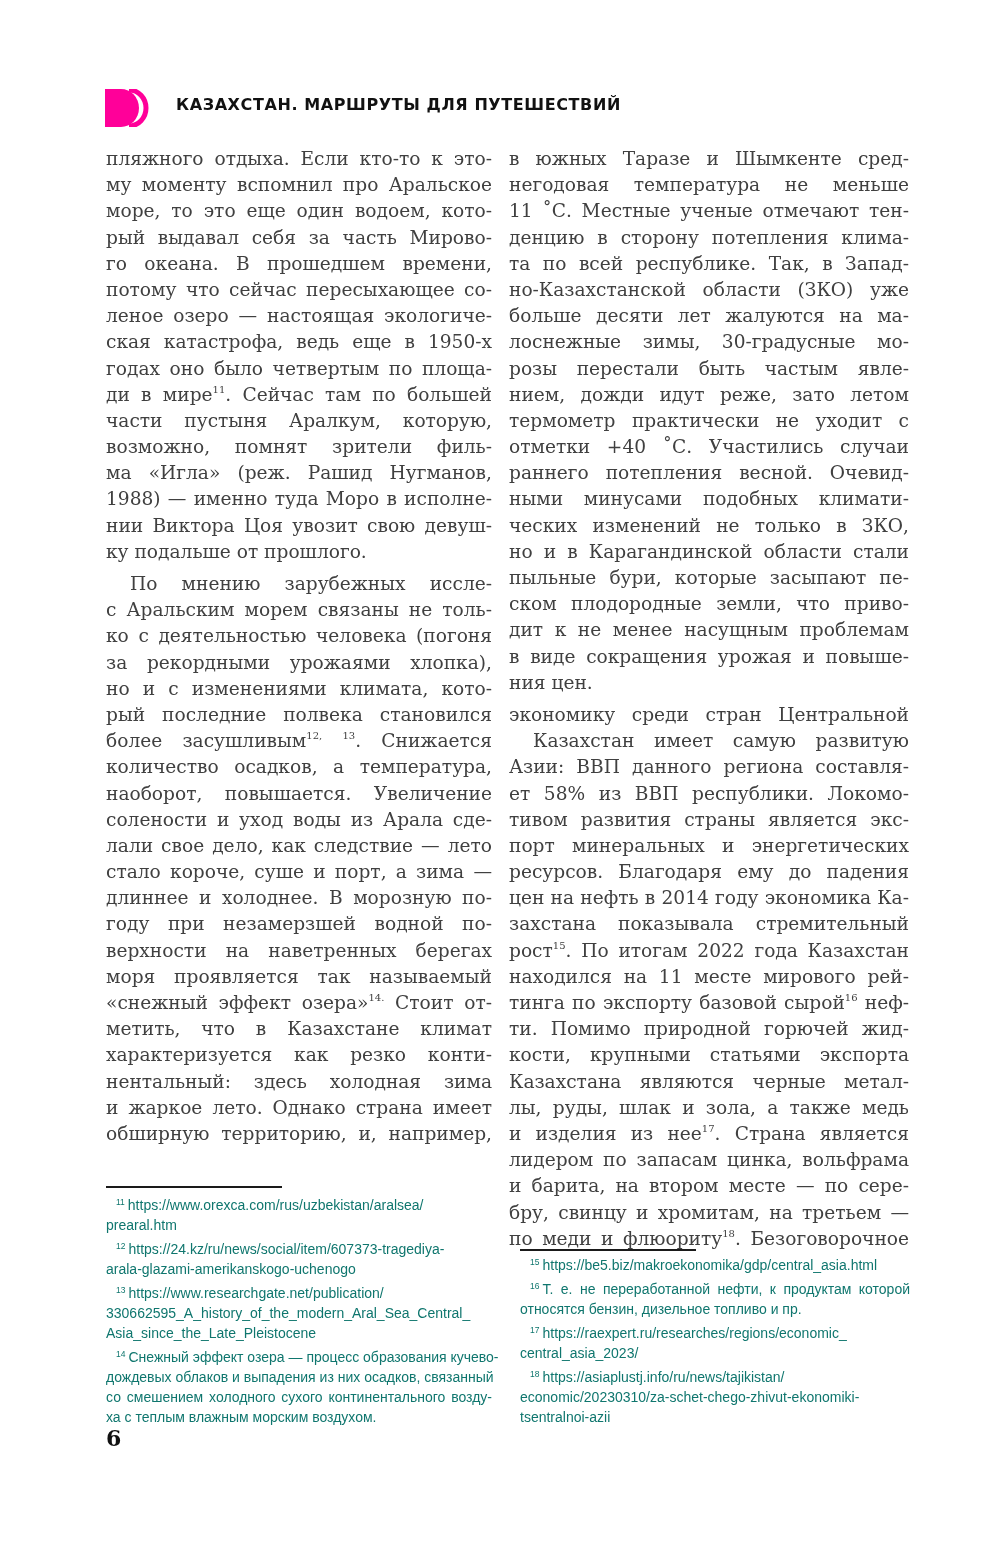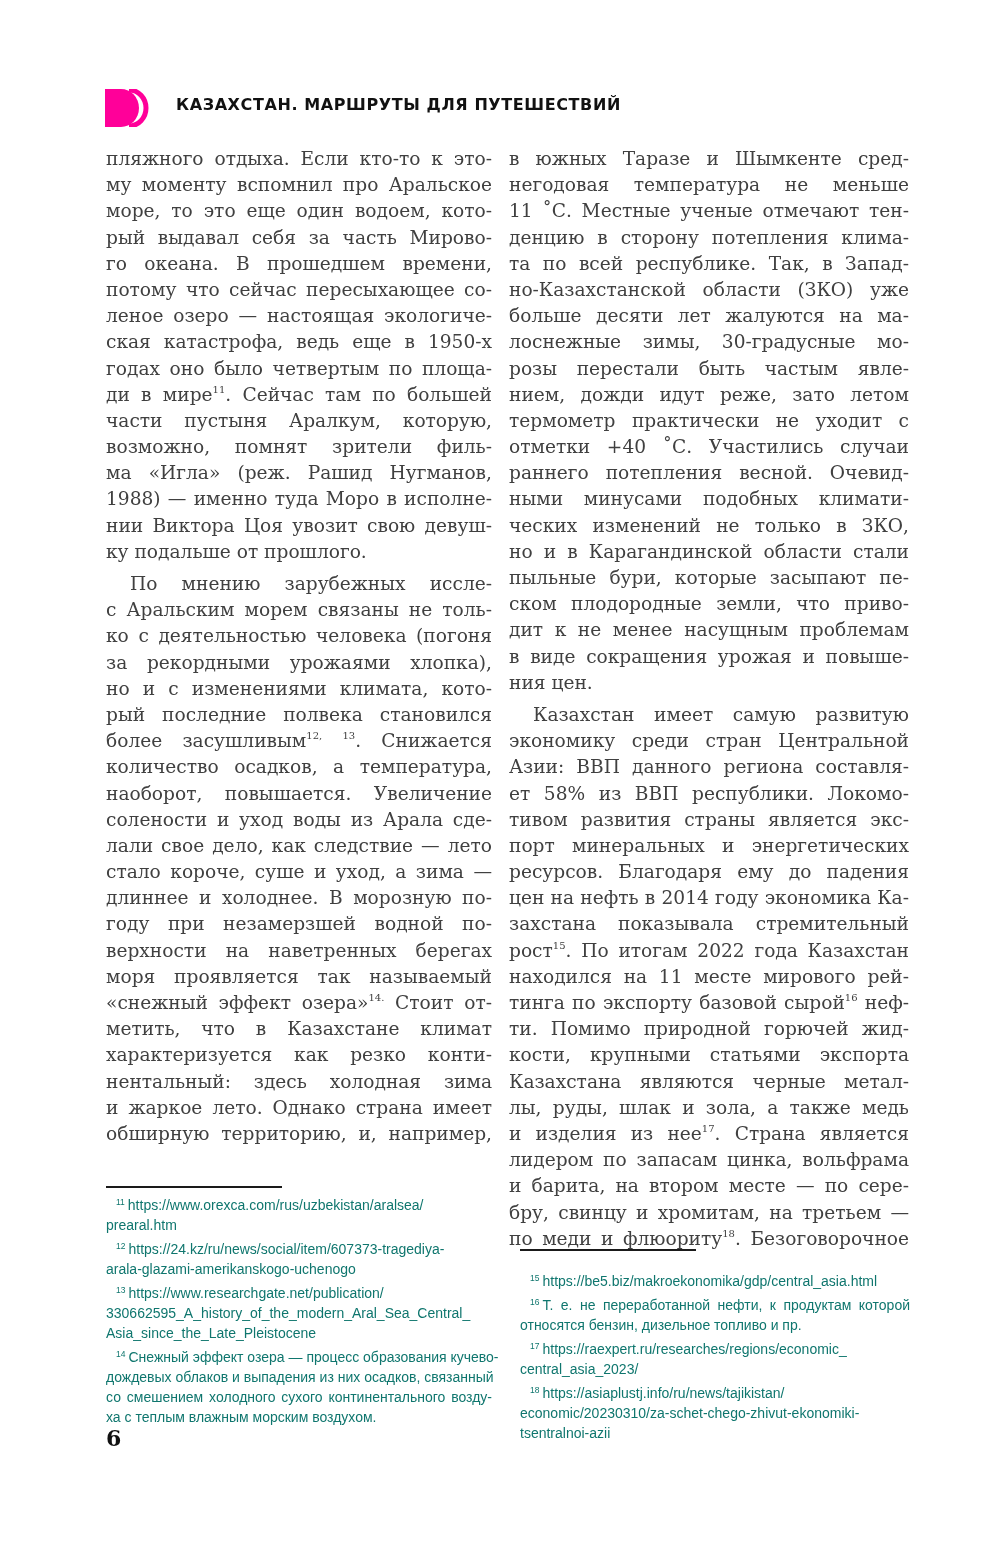--- a/index.html
+++ b/index.html
@@ -60,21 +60,21 @@
     <div class="line">с Аральским морем связаны не толь-</div>
     <div class="line">ко с деятельностью человека (погоня</div>
     <div class="line">за рекордными урожаями хлопка),</div>
     <div class="line">но и с изменениями климата, кото-</div>
     <div class="line">рый последние полвека становился</div>
     <div class="line">более засушливым<sup>12,</sup> <sup>13</sup>. Снижается</div>
     <div class="line">количество осадков, а температура,</div>
     <div class="line">наоборот, повышается. Увеличение</div>
     <div class="line">солености и уход воды из Арала сде-</div>
     <div class="line">лали свое дело, как следствие — лето</div>
-    <div class="line">стало короче, суше и уход, а зима —</div>
+    <div class="line">стало короче, суше и порт, а зима —</div>
     <div class="line">длиннее и холоднее. В морозную по-</div>
     <div class="line">году при незамерзшей водной по-</div>
     <div class="line">верхности на наветренных берегах</div>
     <div class="line">моря проявляется так называемый</div>
     <div class="line">«снежный эффект озера»<sup>14.</sup> Стоит от-</div>
     <div class="line">метить, что в Казахстане климат</div>
     <div class="line">характеризуется как резко конти-</div>
     <div class="line">нентальный: здесь холодная зима</div>
     <div class="line">и жаркое лето. Однако страна имеет</div>
     <div class="line">обширную территорию, и, например,</div>
@@ -95,22 +95,22 @@
     <div class="line">раннего потепления весной. Очевид-</div>
     <div class="line">ными минусами подобных климати-</div>
     <div class="line">ческих изменений не только в ЗКО,</div>
     <div class="line">но и в Карагандинской области стали</div>
     <div class="line">пыльные бури, которые засыпают пе-</div>
     <div class="line">ском плодородные земли, что приво-</div>
     <div class="line">дит к не менее насущным проблемам</div>
     <div class="line">в виде сокращения урожая и повыше-</div>
     <div class="line last">ния цен.</div>
     <div class="para-gap"></div>
+    <div class="line">экономику среди стран Центральной</div>
     <div class="line indent">Казахстан имеет самую развитую</div>
-    <div class="line">экономику среди стран Центральной</div>
     <div class="line">Азии: ВВП данного региона составля-</div>
     <div class="line">ет 58% из ВВП республики. Локомо-</div>
     <div class="line">тивом развития страны является экс-</div>
     <div class="line">порт минеральных и энергетических</div>
     <div class="line">ресурсов. Благодаря ему до падения</div>
     <div class="line">цен на нефть в 2014 году экономика Ка-</div>
     <div class="line">захстана показывала стремительный</div>
     <div class="line">рост<sup>15</sup>. По итогам 2022 года Казахстан</div>
     <div class="line">находился на 11 месте мирового рей-</div>
     <div class="line">тинга по экспорту базовой сырой<sup>16</sup> неф-</div>
@@ -145,21 +145,21 @@
     <div class="fn-gap"></div>
     <div>
       <div class="fn-line first"><span class="fn-num">14</span>Снежный эффект озера — процесс образования кучево-</div>
       <div class="fn-line">дождевых облаков и выпадения из них осадков, связанный</div>
       <div class="fn-line">со смешением холодного сухого континентального возду-</div>
       <div class="fn-line last">ха с теплым влажным морским воздухом.</div>
     </div>
   </div>
 
 <div class="fn-rule" style="left:520px; top:1249px;"></div>
-<div class="fn-block" id="fn-right" style="left:520px; top:1255px; width:390px;margin-top:16px;">
+<div class="fn-block" id="fn-right" style="left:520px; top:1255px; width:390px;">
     <div>
       <div class="fn-line first last"><span class="fn-num">15</span>https://be5.biz/makroekonomika/gdp/central_asia.html</div>
     </div>
     <div class="fn-gap"></div>
     <div>
       <div class="fn-line first"><span class="fn-num">16</span>Т. е. не переработанной нефти, к продуктам которой</div>
       <div class="fn-line last">относятся бензин, дизельное топливо и пр.</div>
     </div>
     <div class="fn-gap"></div>
     <div>

